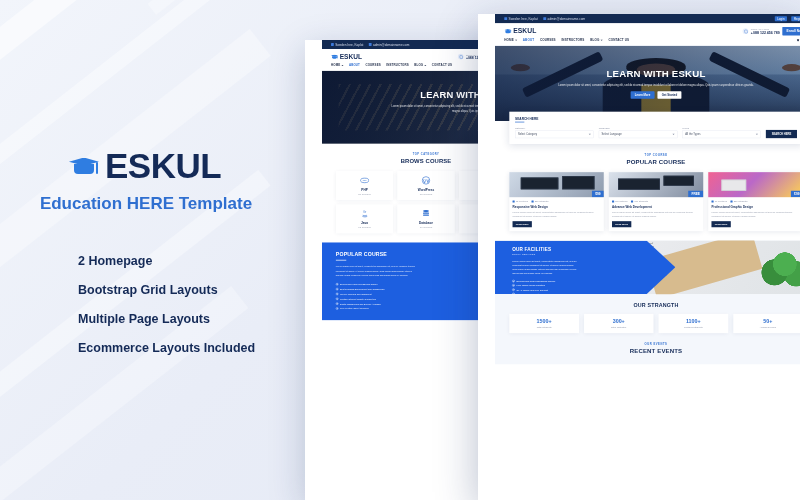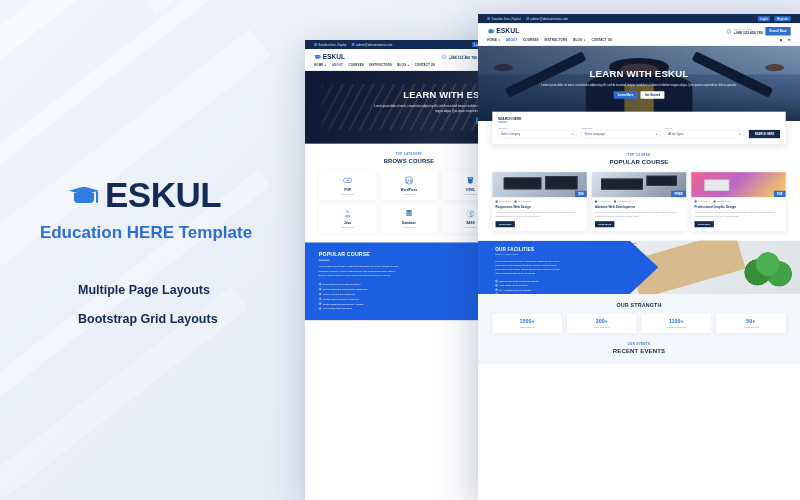--- a/index.html
+++ b/index.html
@@ -36,21 +36,21 @@
       background:#2f7de1; border-radius:1px; }
   #brand-name { font-size:35px; font-weight:bold; color:#142a57; letter-spacing:-0.5px; }
   #subtitle { margin-top:8px; text-align:center; font-size:17px; font-weight:bold;
       color:#2f6fd0; margin-left:-8px; }
   #feature-list { margin-top:40px; margin-left:54px; display:flex;
       flex-direction:column; gap:15px; }
   .feature-item { font-size:12.5px; font-weight:bold; color:#142a57; }
 
   
   .mockup { position:absolute; overflow:hidden; background:#fff;
-      box-shadow: 0 10px 34px rgba(20,40,90,.22); }
+      box-shadow: 0 10px 34px rgba(20,40,90,.22); padding-left: 17px; }
   #mockup-back { left:305px; top:40px; width:208px; height:460px; }
   #mockup-front { left:478px; top:14px; width:322px; height:486px;
       box-shadow: 0 12px 40px rgba(20,40,90,.30); }
 
   .scaler { transform-origin: 0 0; }
   #back-scaler  { width:600px; transform: scale(0.3467); }
   #front-scaler { width:900px; transform: scale(0.3578); }
 
   
   .site { width:100%; background:#fff; font-size:10px; color:#333; }
@@ -250,22 +250,24 @@
     <div id="brand-row">
       <span class="cap-icon">
         <span class="mortar"></span>
           <span class="base"></span>
           <span class="tassel"></span>
       </span>
       <span id="brand-name">ESKUL</span>
     </div>
     <div id="subtitle">Education HERE Template</div>
     <div id="feature-list">
+      <div class="feature-item">2 Homepage</div>
+      <div class="feature-item">Bootstrap Grid Layouts</div>
       <div class="feature-item">Multiple Page Layouts</div>
-      <div class="feature-item">Bootstrap Grid Layouts</div>
+      <div class="feature-item">Ecommerce Layouts Included</div>
     </div>
   </div>
 
   <div class="mockup" id="mockup-back">
     <div class="scaler" id="back-scaler">
       <div class="site">
 
         <div class="topbar">
           <div class="topbar-left">
             <span class="tb-item">

